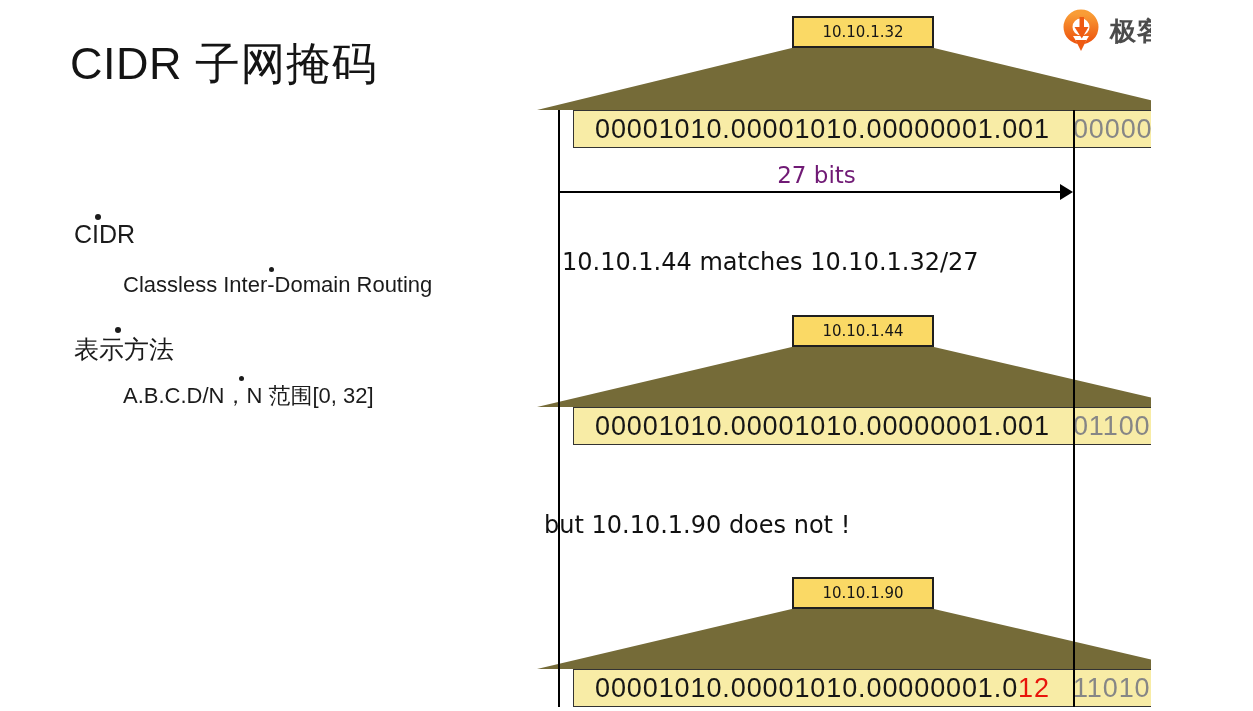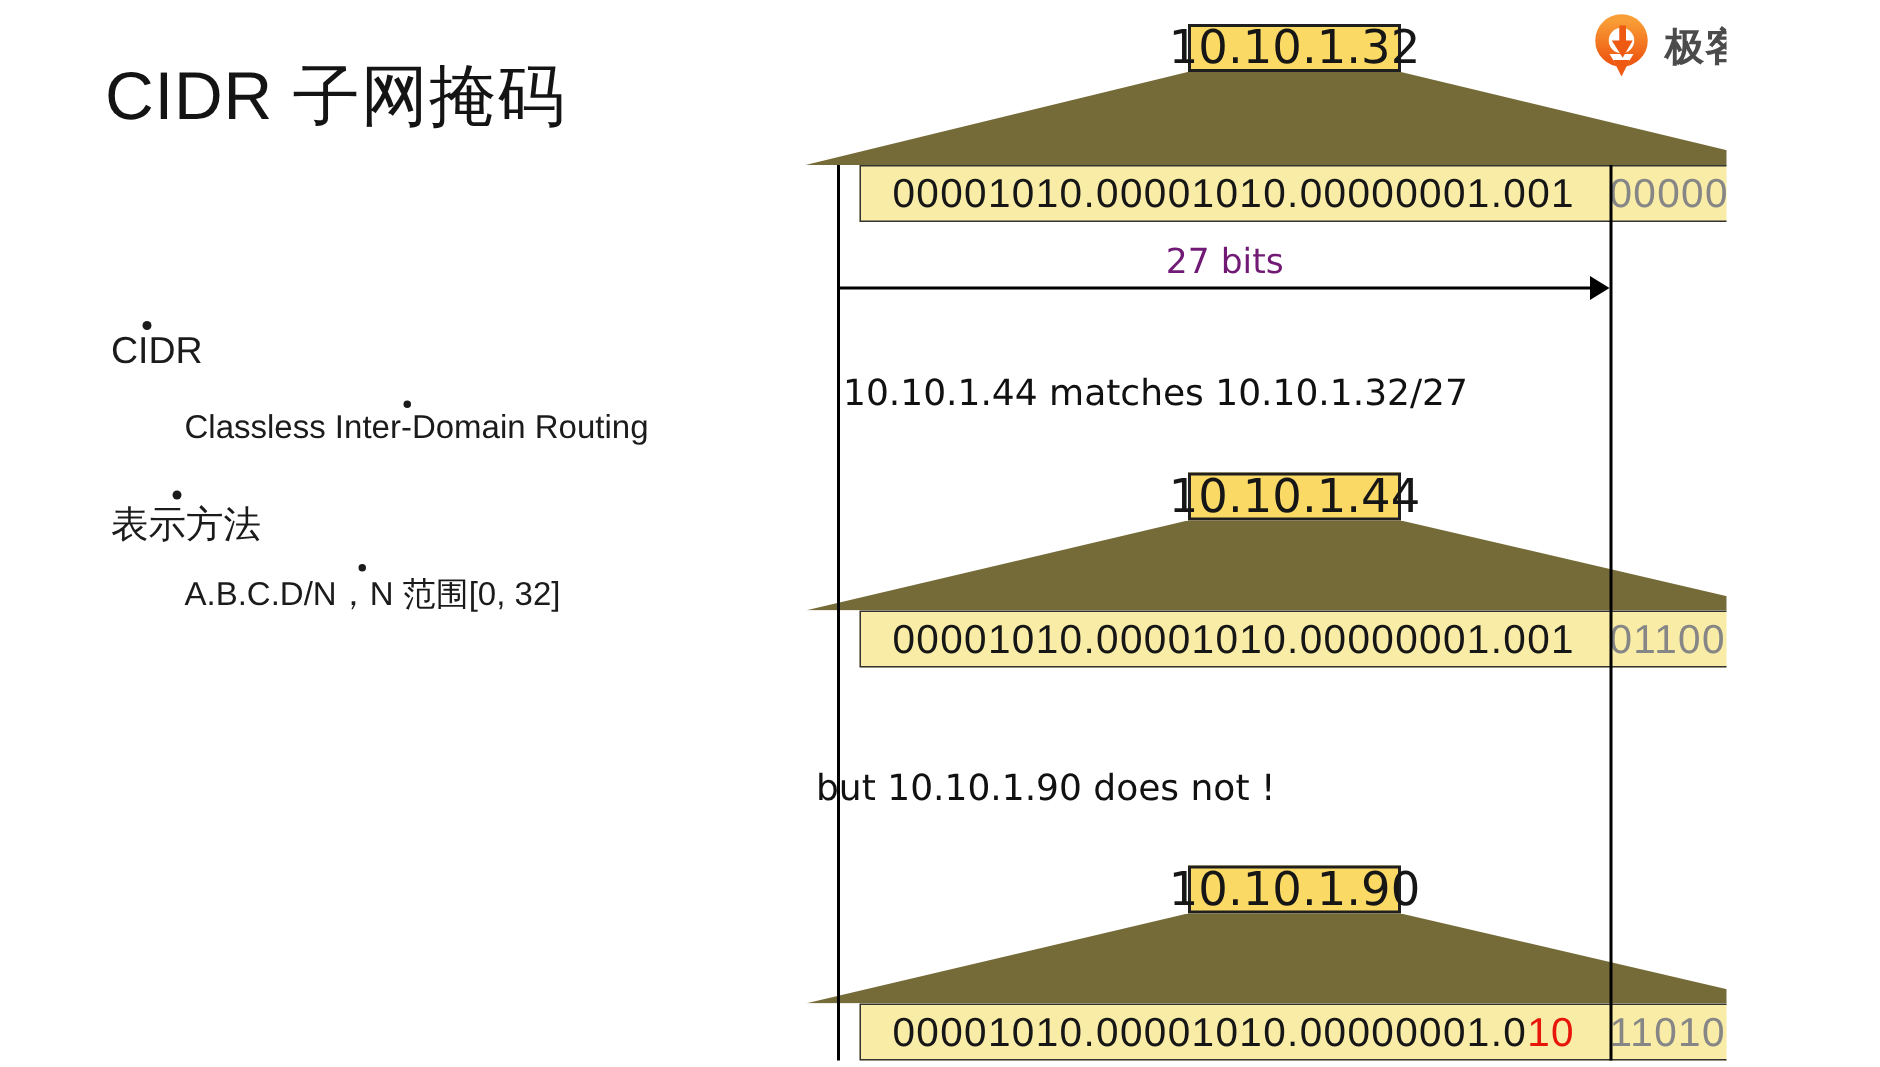--- a/index.html
+++ b/index.html
@@ -78,21 +78,21 @@
     left: 792px;
     width: 142px;
     height: 32px;
     box-sizing: border-box;
     background: var(--label-fill, #fad965);
     border: 2px solid #1f1f1f;
     display: flex;
     align-items: center;
     justify-content: center;
     font-family: "DejaVu Sans", sans-serif;
-    font-size: 31px;
+    font-size: 15px;
     color: #161616;
     z-index: 4;
   }
   .lab1 { top: 16px; }
   .lab2 { top: 315px; }
   .lab3 { top: 577px; }
 
   .trap {
     position: absolute;
     left: 537px;
@@ -242,18 +242,18 @@
   <div class="match-text">10.10.1.44 matches 10.10.1.32/27</div>
 
   <div class="trap trap2"></div>
   <div class="ip-label lab2">10.10.1.44</div>
   <div class="bits-box box2"><span>00001010.00001010.00000001.001</span><span class="b-red"></span><span class="b-gray">01100</span></div>
 
   <div class="mismatch-text">but 10.10.1.90 does not !</div>
 
   <div class="trap trap3"></div>
   <div class="ip-label lab3">10.10.1.90</div>
-  <div class="bits-box box3"><span>00001010.00001010.00000001.0</span><span class="b-red">10</span><span class="b-gray">11010</span></div>
+  <div class="bits-box box3"><span>00001010.00001010.00000001.0</span><span class="b-red">12</span><span class="b-gray">11010</span></div>
 
   <div class="vline vline-left"></div>
   <div class="vline vline-right"></div>
 
 </div>
 
 </body></html>

